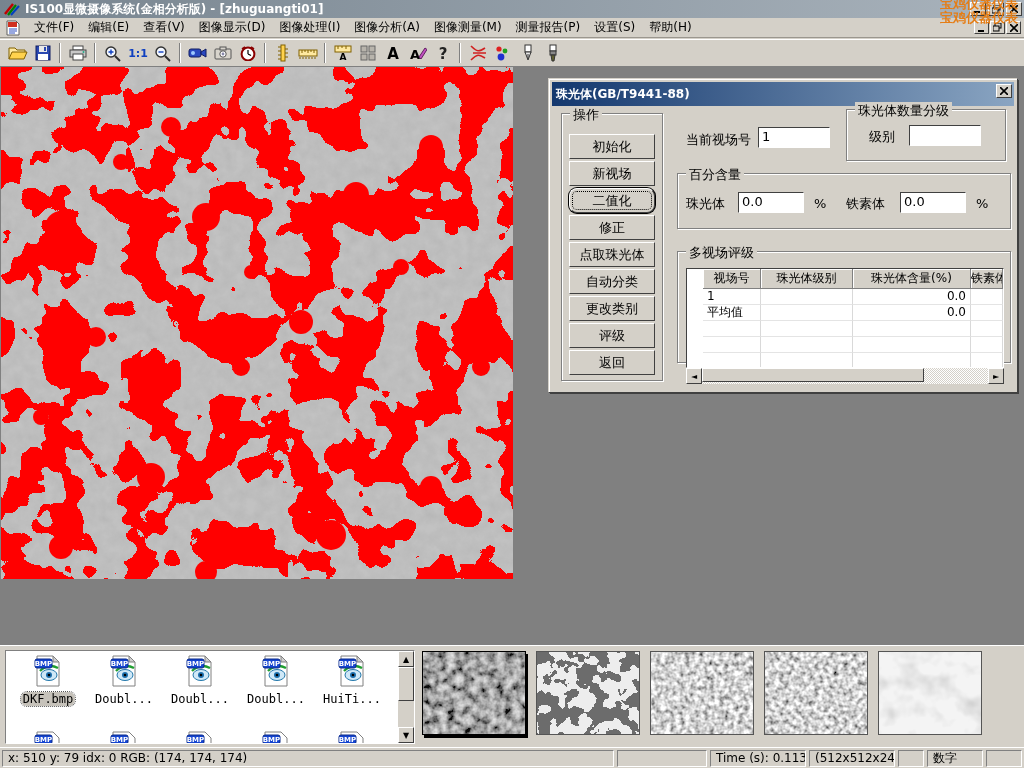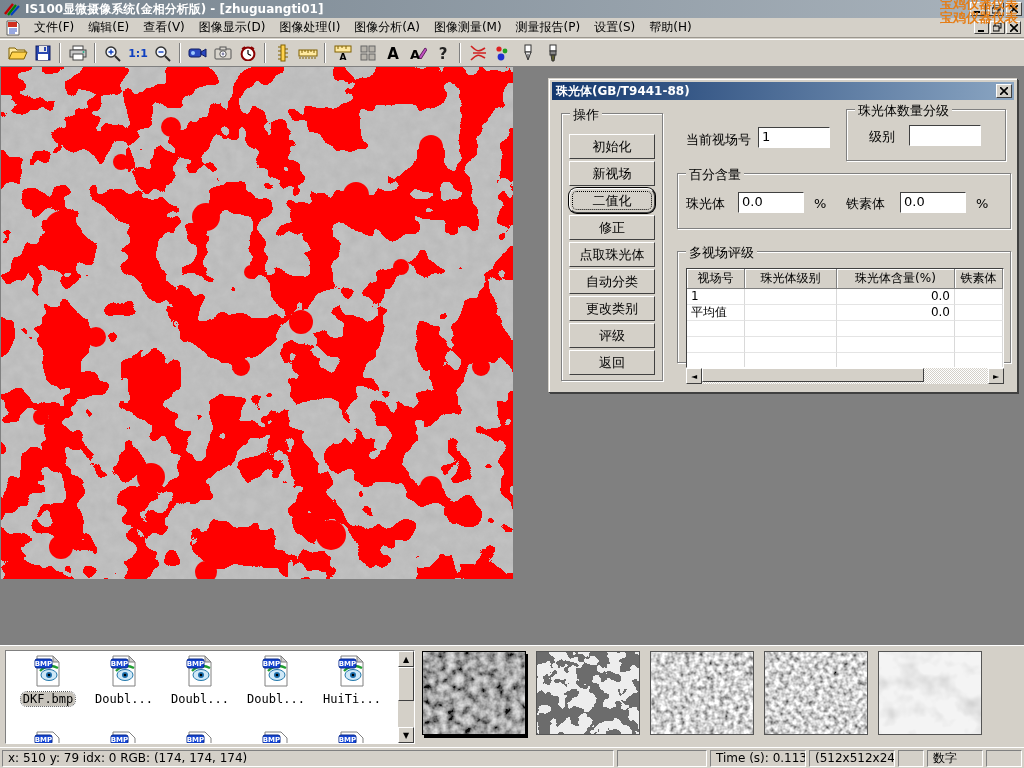--- a/index.html
+++ b/index.html
@@ -39,38 +39,38 @@
   .tsep { width:0; height:20px; border-left:1px solid #808080; border-right:1px solid #fff; margin:0 4px; }
 
   
   .client { position:absolute; left:0; top:66px; width:1024px; height:579px; background:#808080; }
   .metal { position:absolute; left:1px; top:1px; width:512px; height:512px; }
 
   
   .dialog { position:absolute; left:548px; top:78px; width:469px; height:314px; background:#d4d0c8;
     border-top:1px solid #d4d0c8; border-left:1px solid #d4d0c8;
     box-shadow: inset 1px 1px 0 #fff, 1px 1px 0 #404040, 2px 2px 0 #404040; }
-  .dlg-title { position:absolute; left:3px; top:3px; right:3px; height:18px;
+  .dlg-title { position:absolute; left:3px; top:3px; right:3px; height:24px;
     background:linear-gradient(90deg,#14386e,#8aa5c2); color:#fff; font-weight:bold; font-size:12px;
     display:flex; align-items:center; padding-left:4px; }
   .dlg-close { position:absolute; right:2px; top:2px; width:16px; height:14px;
     display:flex; align-items:center; justify-content:center; }
   .groupbox { position:absolute; border:1px solid #808080;
     box-shadow: inset 1px 1px 0 #fff, 1px 1px 0 #fff; }
   .legend { position:absolute; top:-8px; left:8px; background:#d4d0c8; padding:0 3px;
     font-size:13px; white-space:nowrap; }
   .op-btn { position:absolute; left:7px; width:86px; height:25px; font-size:13px;
     display:flex; align-items:center; justify-content:center; white-space:nowrap; }
   .op-btn.focused { box-shadow:0 0 0 1px #000; outline:1px dotted #000; outline-offset:-4px;border-radius:8px; }
   .dlabel { position:absolute; font-size:13px; white-space:nowrap; }
 
   
   .mtable { position:absolute; left:8px; top:16px; width:318px; height:100px; background:#fff;
     border-top:1px solid #404040; border-left:1px solid #404040;
-    border-right:1px solid #fff; border-bottom:1px solid #fff; overflow:hidden; }
+    border-right:1px solid #fff; border-bottom:1px solid #fff; overflow:hidden;padding-left:16px; }
   .trow { display:grid; grid-template-columns:58px 92px 118px 1fr; }
   .th { background:#d4d0c8; border-right:1px solid #808080; border-bottom:1px solid #808080;
     box-shadow: inset 1px 1px 0 #fff; font-size:12px; text-align:center; height:20px;
     line-height:19px; overflow:hidden; white-space:nowrap; }
   .td { height:16px; font-size:12px; line-height:15px; border-right:1px solid #d9d9d9;
     border-bottom:1px solid #e4e4e4; padding:0 4px; white-space:nowrap; overflow:hidden; }
   .td.num { text-align:right; }
   .hscroll { position:absolute; left:8px; top:116px; width:318px; height:16px; background:#d4d0c8; display:flex; }
   .sbtn { width:16px; height:16px; font-size:8px; display:flex; align-items:center; justify-content:center; }
   .htrack { flex:1; background:repeating-conic-gradient(#fff 0 25%, #d4d0c8 0 50%) 0 0/2px 2px; position:relative; }

